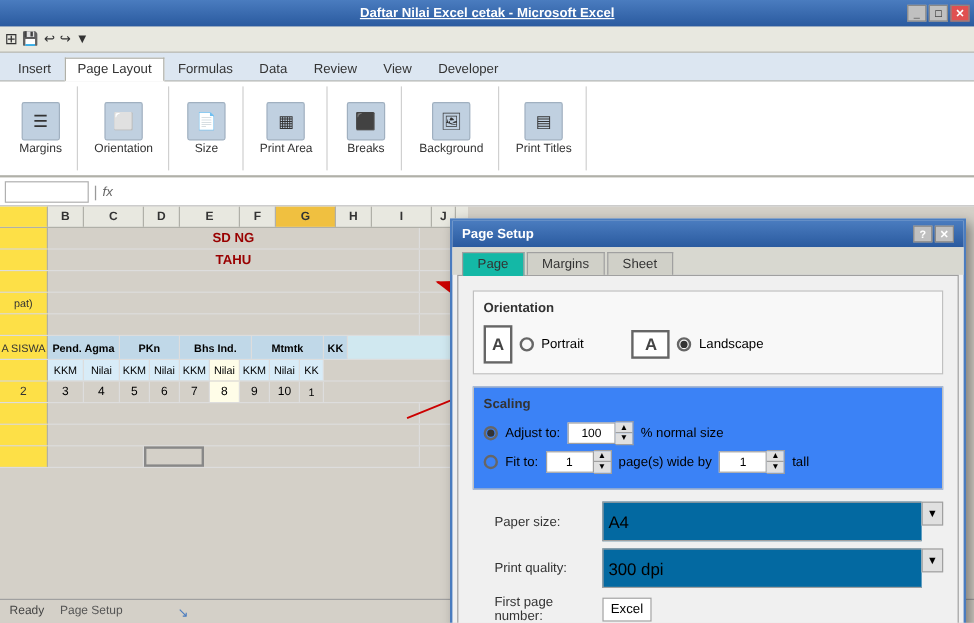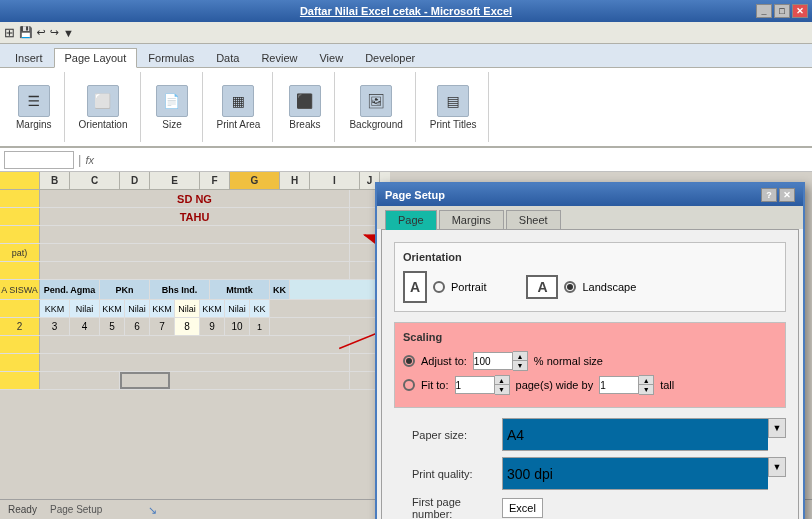--- a/index.html
+++ b/index.html
@@ -328,34 +328,34 @@
       width: 6px;
       height: 6px;
       border-radius: 50%;
       background: #333;
     }
 
     .scaling-section {
       border: 1px solid #c0c0c0;
       padding: 8px;
       margin-bottom: 10px;
-      background: #fca5a5;
+      background: #3b82f6;
     }
     .scaling-row {
       display: flex;
       align-items: center;
       gap: 6px;
       margin-bottom: 4px;
     }
     .spin-input {
       width: 40px;
       height: 18px;
       border: 1px solid #a0a0a0;
       font-size: 10px;
-      text-align: left;
+      text-align: center;
       background: white;
     }
     .spin-wrapper {
       display: flex;
       align-items: center;
     }
     .spin-arrows {
       display: flex;
       flex-direction: column;
       border: 1px solid #a0a0a0;

